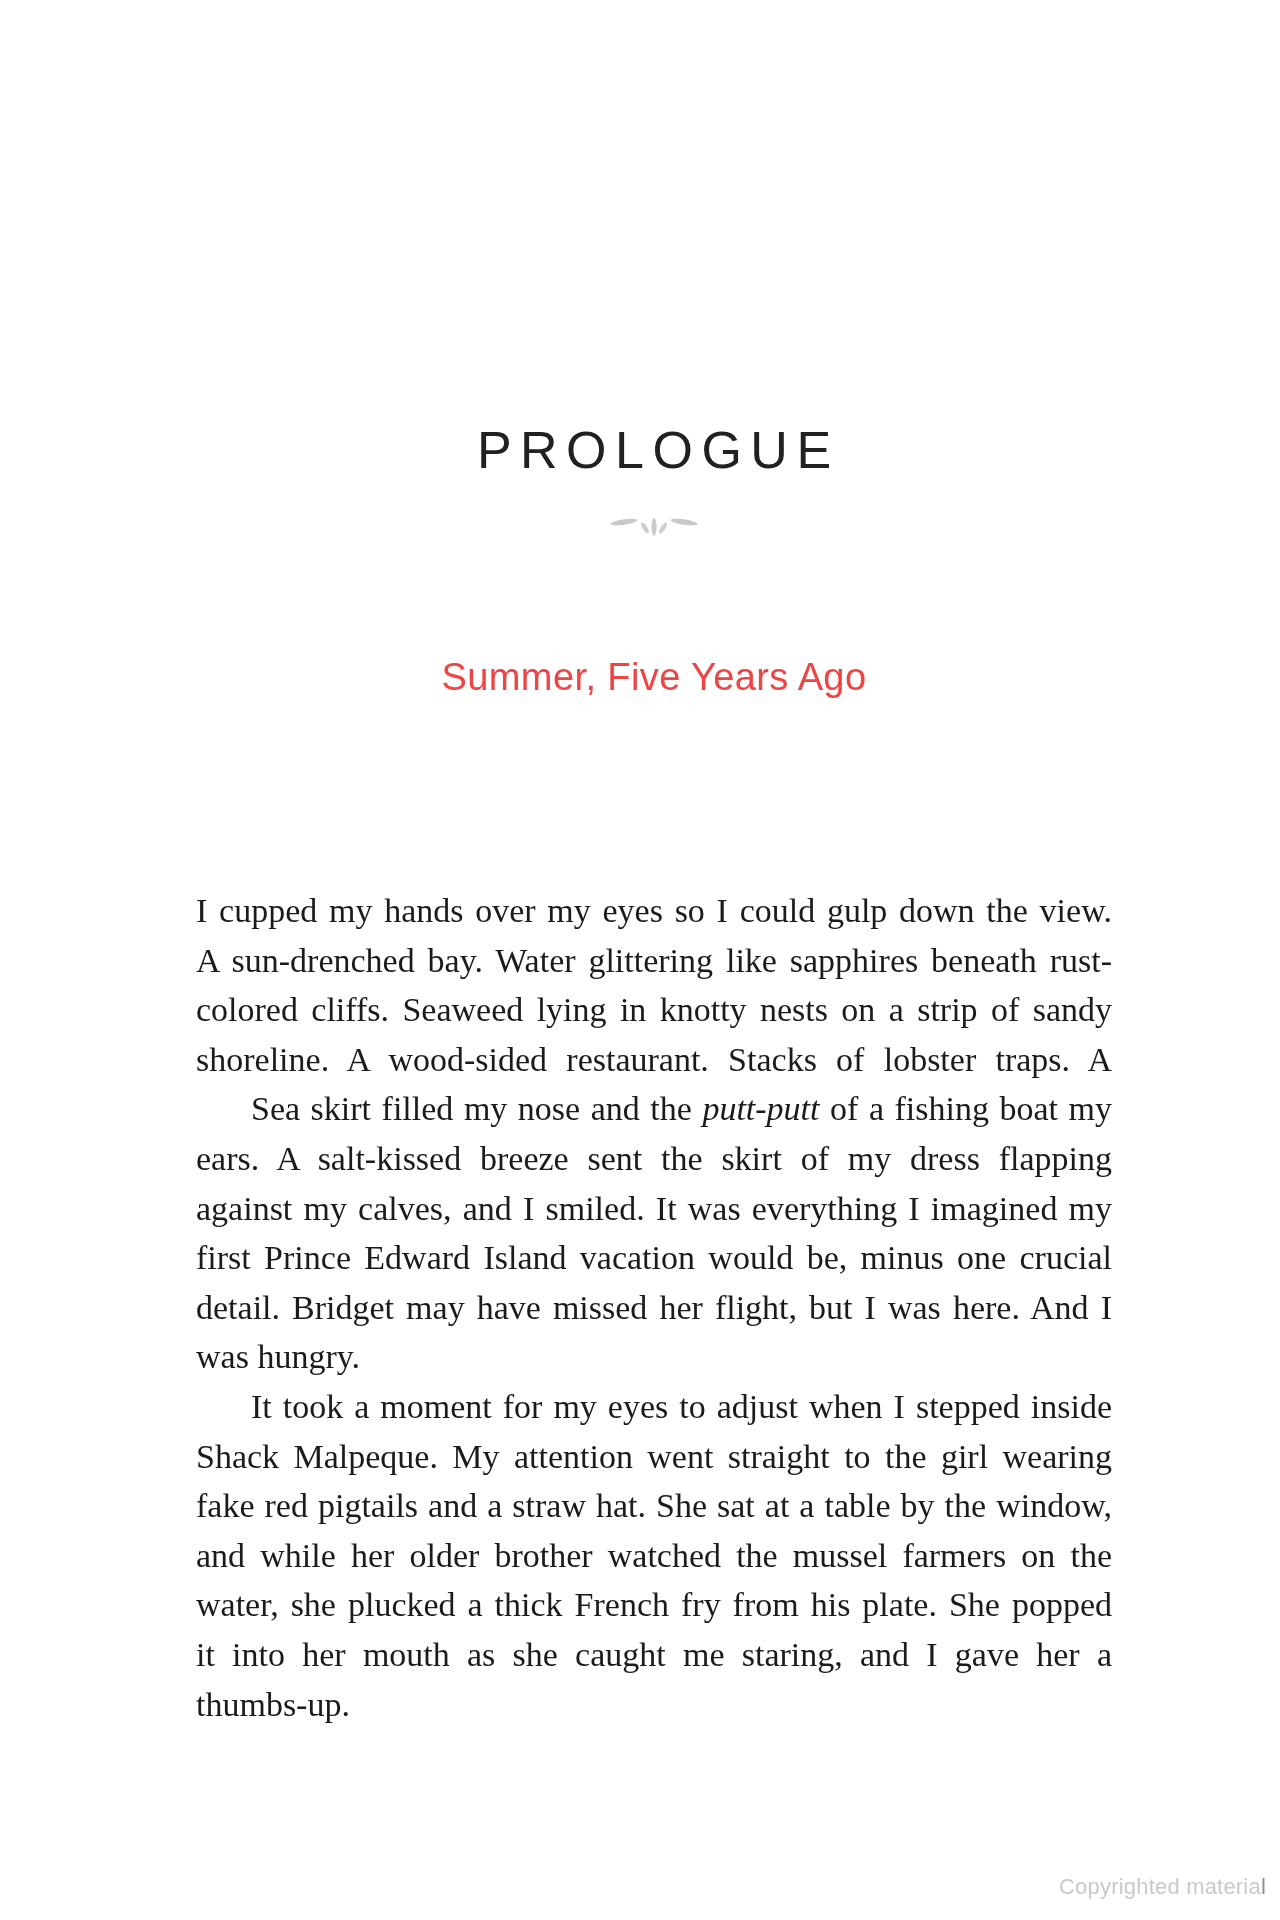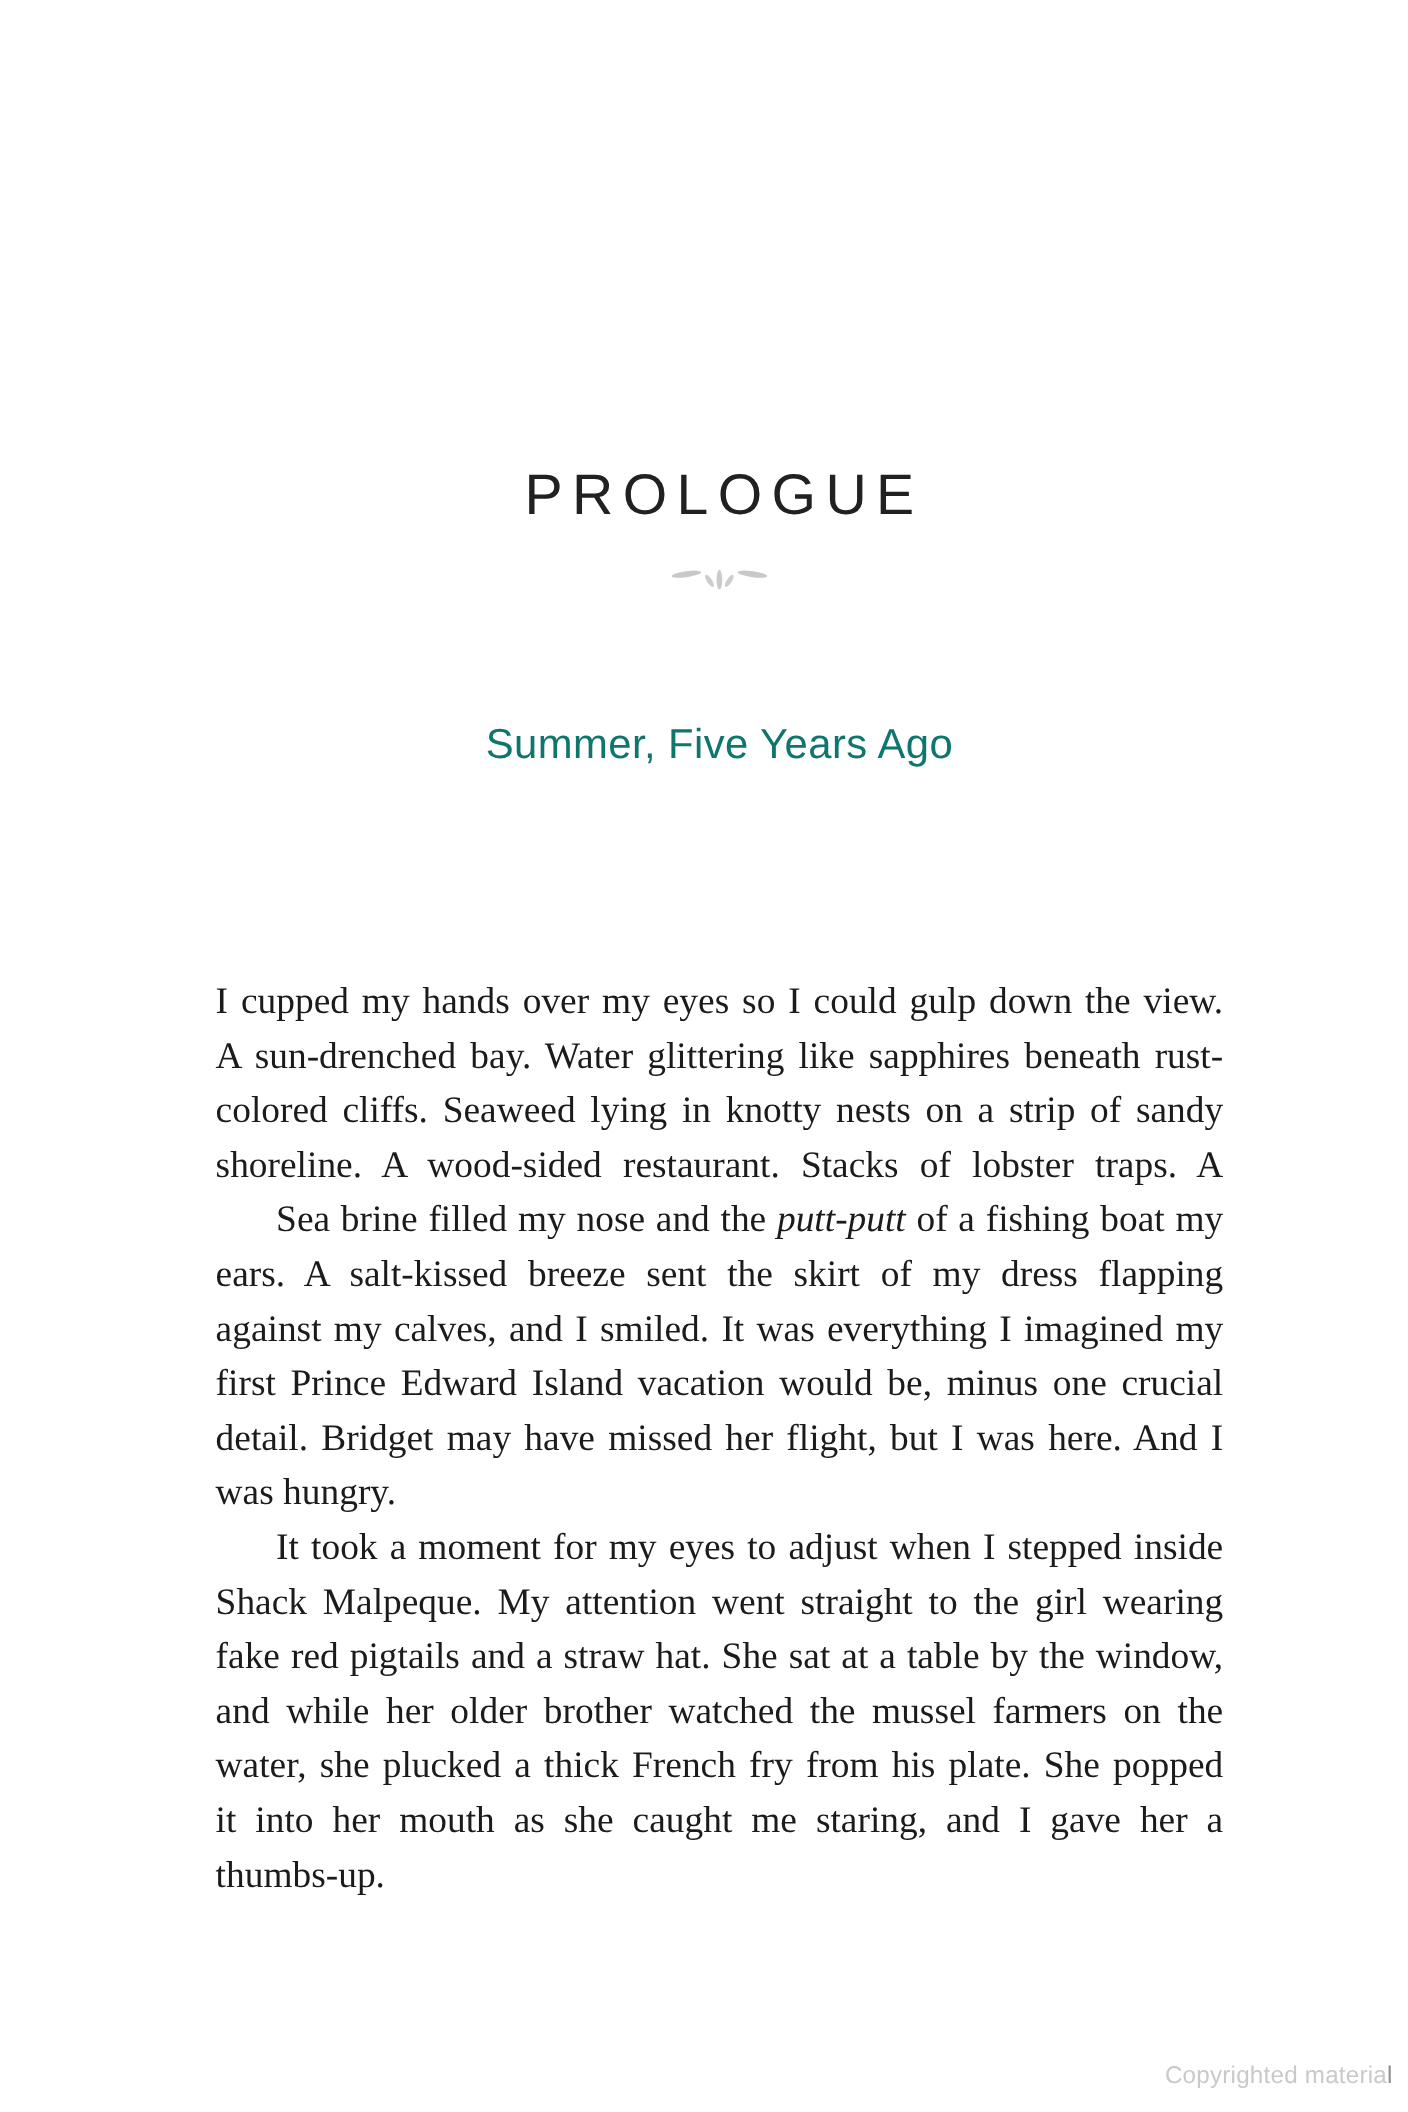--- a/index.html
+++ b/index.html
@@ -40,21 +40,21 @@
     vertical-align: top;
   }
   .chapter-subtitle {
     top: 655px;
     text-align: center;
     font-family: "Liberation Sans", sans-serif;
     font-weight: 500;
     font-size: 38px;
     line-height: 44px;
     letter-spacing: 0.4px;
-    color: #0f766e;
+    color: #ef4444;
   }
   .body-text {
     top: 850px;
     font-size: 34px;
     line-height: 49.6px;
     color: #1b1b1b;
     margin-top: 36px;
   }
   .line {
     text-align: justify;
@@ -109,21 +109,21 @@
   <div class="content-col body-text">
 
     <div>
       <div class="line">I cupped my hands over my eyes so I could gulp down the view.</div>
       <div class="line">A sun-drenched bay. Water glittering like sapphires beneath rust-</div>
       <div class="line">colored cliffs. Seaweed lying in knotty nests on a strip of sandy</div>
       <div class="line">shoreline. A wood-sided restaurant. Stacks of lobster traps. A</div>
     </div>
 
     <div>
-      <div class="line indent"><span>Sea brine filled my nose and the </span><em>putt-putt</em><span> of a fishing boat my</span></div>
+      <div class="line indent"><span>Sea skirt filled my nose and the </span><em>putt-putt</em><span> of a fishing boat my</span></div>
       <div class="line">ears. A salt-kissed breeze sent the skirt of my dress flapping</div>
       <div class="line">against my calves, and I smiled. It was everything I imagined my</div>
       <div class="line">first Prince Edward Island vacation would be, minus one crucial</div>
       <div class="line">detail. Bridget may have missed her flight, but I was here. And I</div>
       <div class="line para-last">was hungry.</div>
     </div>
 
     <div>
       <div class="line indent">It took a moment for my eyes to adjust when I stepped inside</div>
       <div class="line">Shack Malpeque. My attention went straight to the girl wearing</div>

